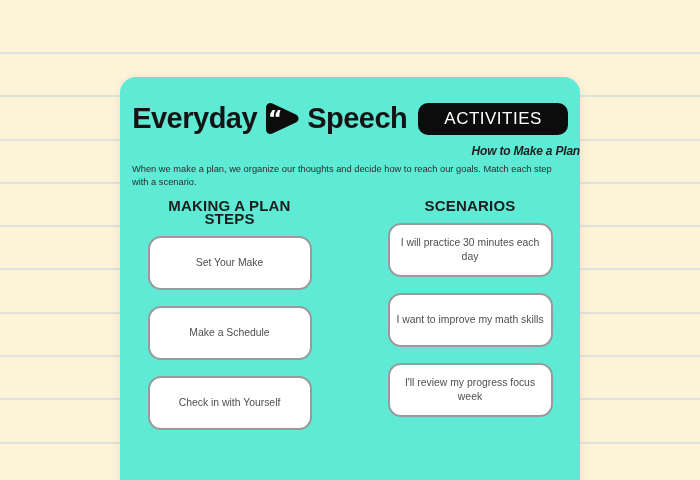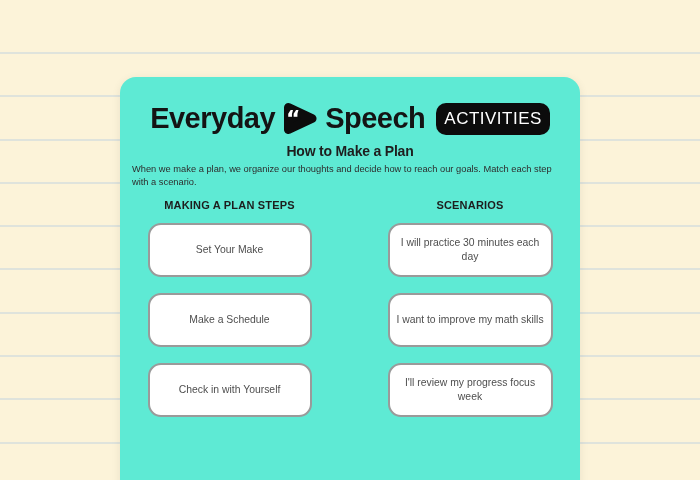--- a/index.html
+++ b/index.html
@@ -23,37 +23,37 @@
     display:flex; align-items:center; justify-content:center;
     gap:8px; margin-top:24px; height:35px;
   }
   .brand-word {
     font-size:29px; font-weight:700; color:#141414;
     letter-spacing:-0.5px; line-height:35px;
   }
   .logo-icon { display:flex; align-items:center; }
   .badge {
     background:#0c0c0c; color:#ffffff; font-size:17px; letter-spacing:0.5px;
-    padding:5px 8px; border-radius:10px; margin-left:3px; line-height:22px;
+    padding:5px 26px; border-radius:10px; margin-left:3px; line-height:22px;
   }
   .title {
-    text-align:center; font-size:14px; font-weight:700; color:#1e1e1e;
-    margin-top:7px; letter-spacing:-0.2px; line-height:17px;
+    text-align:right; font-size:12px; font-weight:700; color:#1e1e1e;
+    margin-top:7px; letter-spacing:-0.2px; line-height:17px;font-style:italic;
   }
   .desc {
     margin:3px auto 0; max-width:436px; text-align:left;
     font-size:9.3px; line-height:1.45; color:#2d2d2d;
   }
   .columns {
     display:flex; justify-content:center; gap:76px; margin-top:9px;
   }
   .col-steps { width:164px; }
   .col-scenarios { width:165px; }
   .col-header {
-    text-align:center; font-size:11px; font-weight:700; color:#1d1d1d;
+    text-align:center; font-size:15px; font-weight:700; color:#1d1d1d;
     letter-spacing:0.2px; line-height:13px; margin-bottom:11px;
   }
   .match-box {
     height:54px; box-sizing:border-box;
     border:2px solid #9a9a9a; border-radius:13px;
     display:flex; align-items:center; justify-content:center;
     text-align:center; font-size:10.4px; color:#4e4e4e;
     line-height:1.35; padding:2px 5px; margin-bottom:16px;
     background:#ffffff; cursor:pointer;
   }

